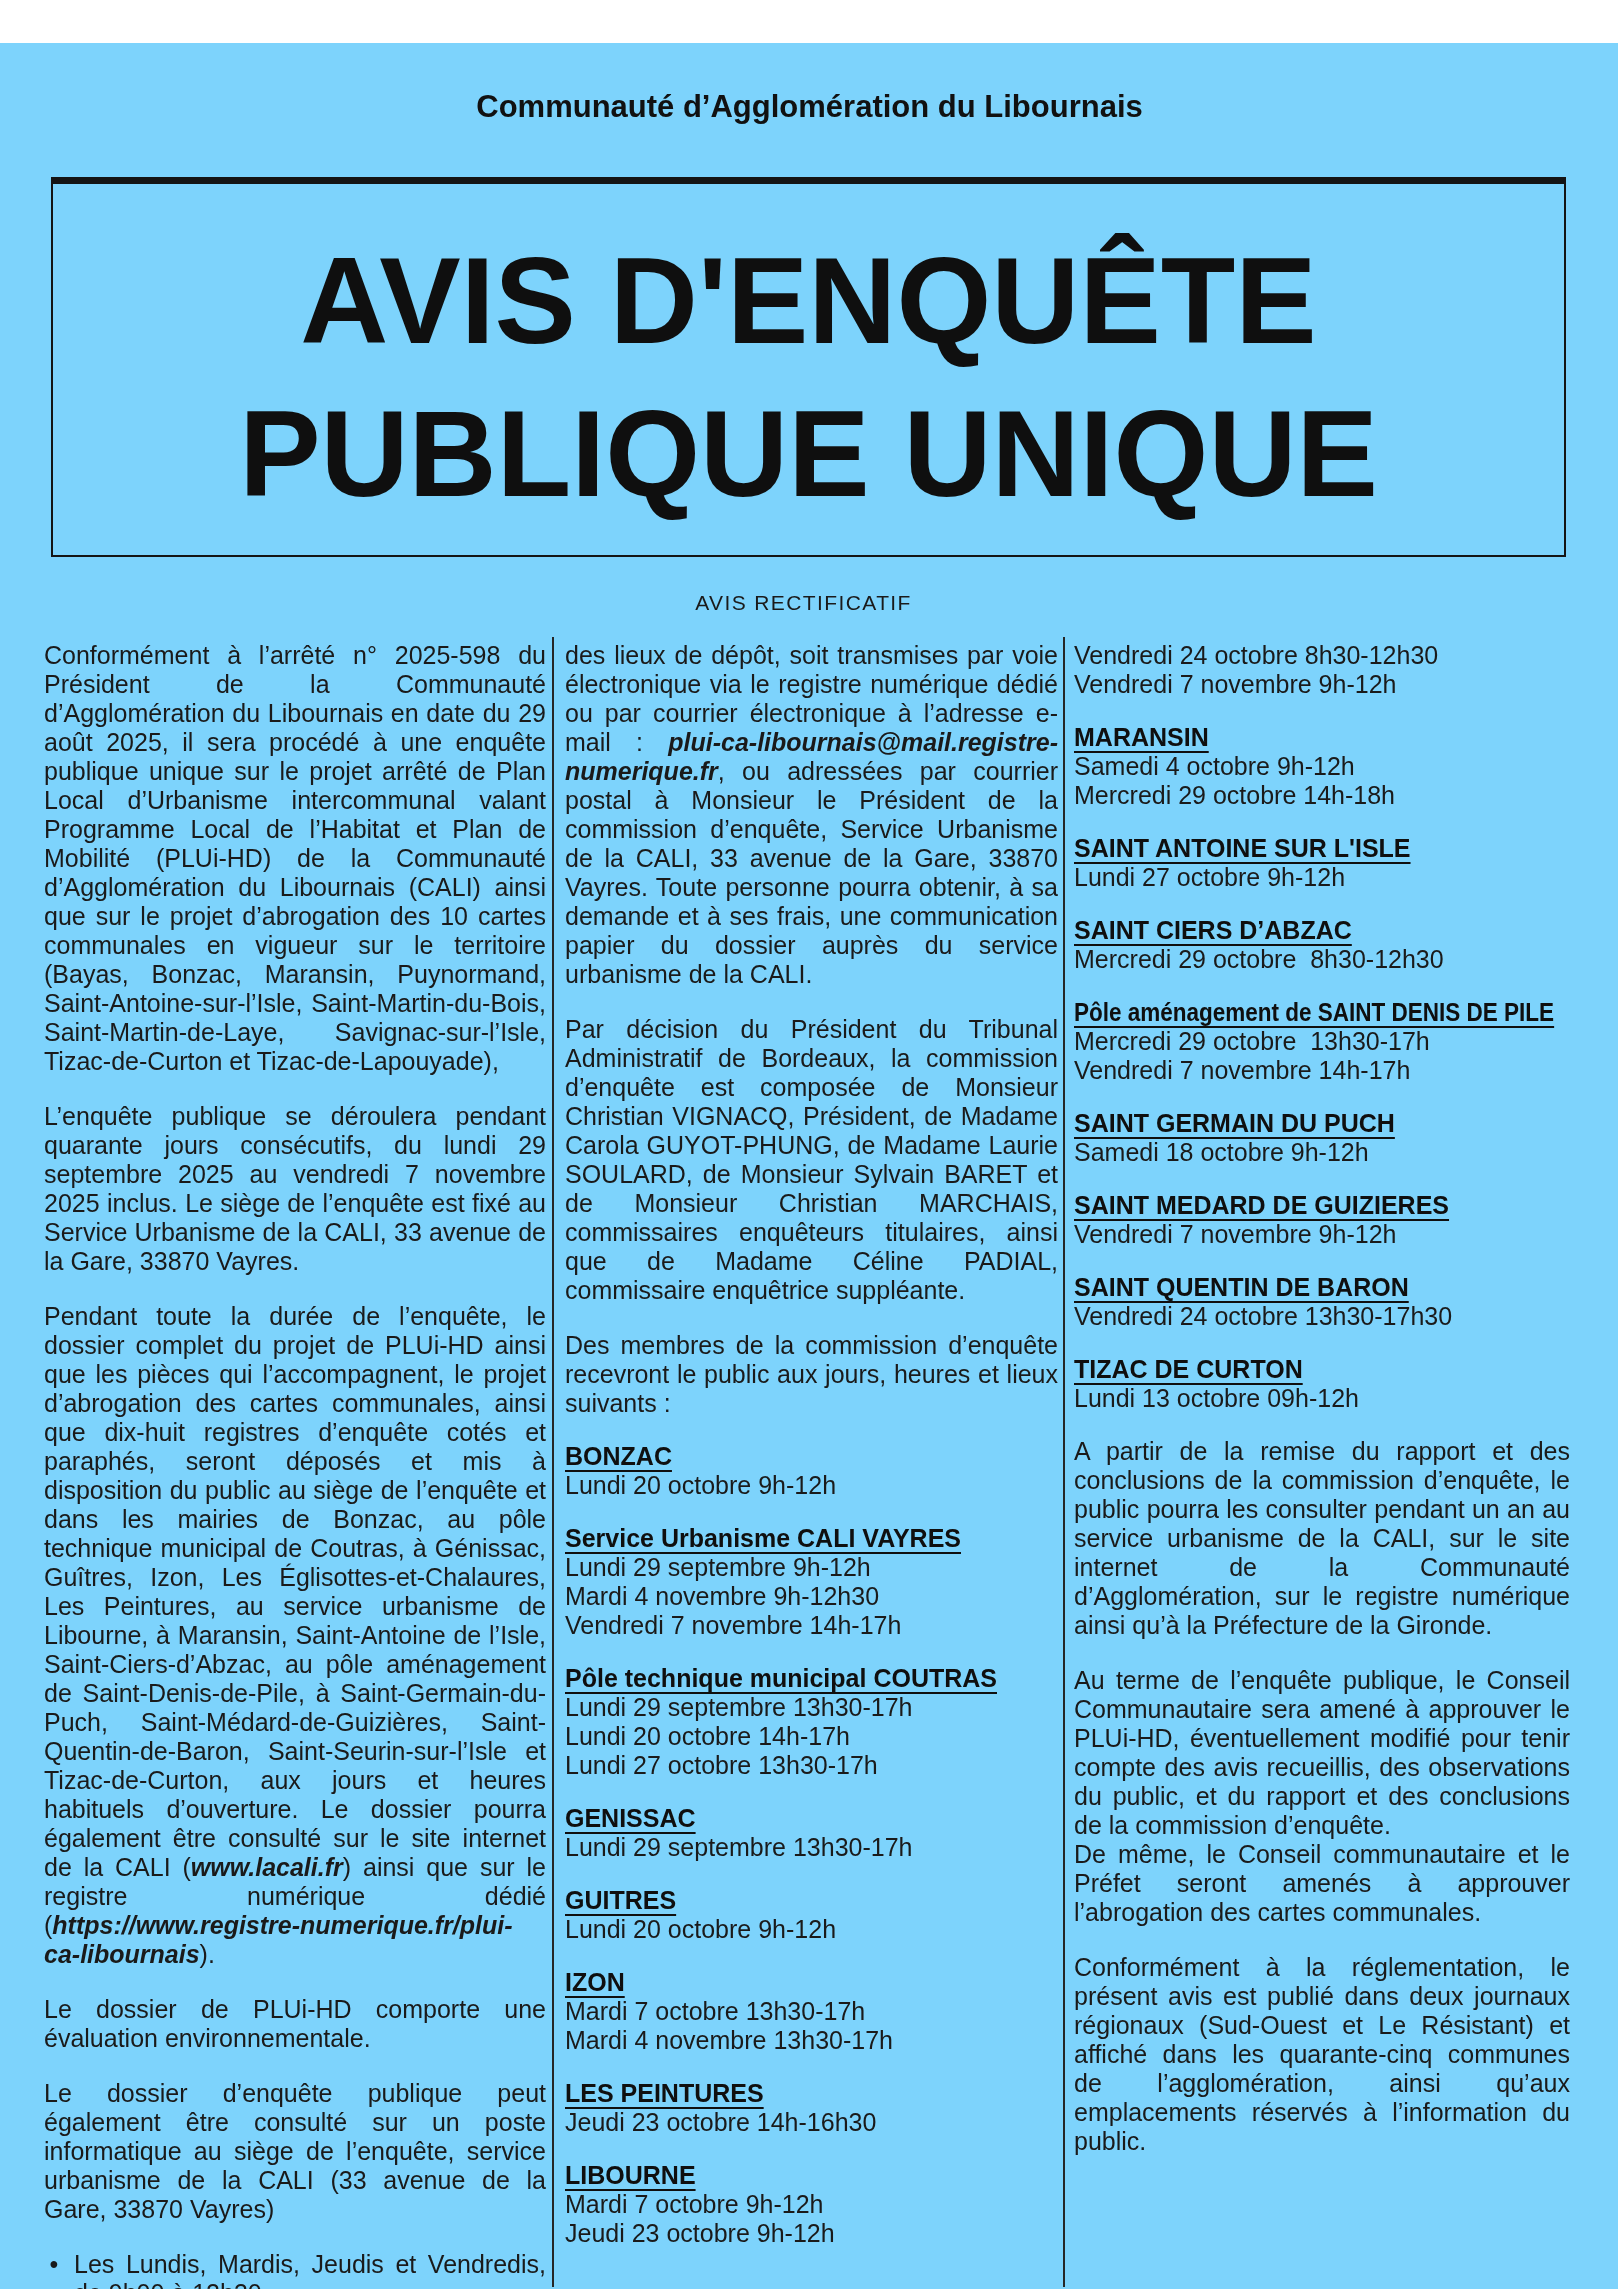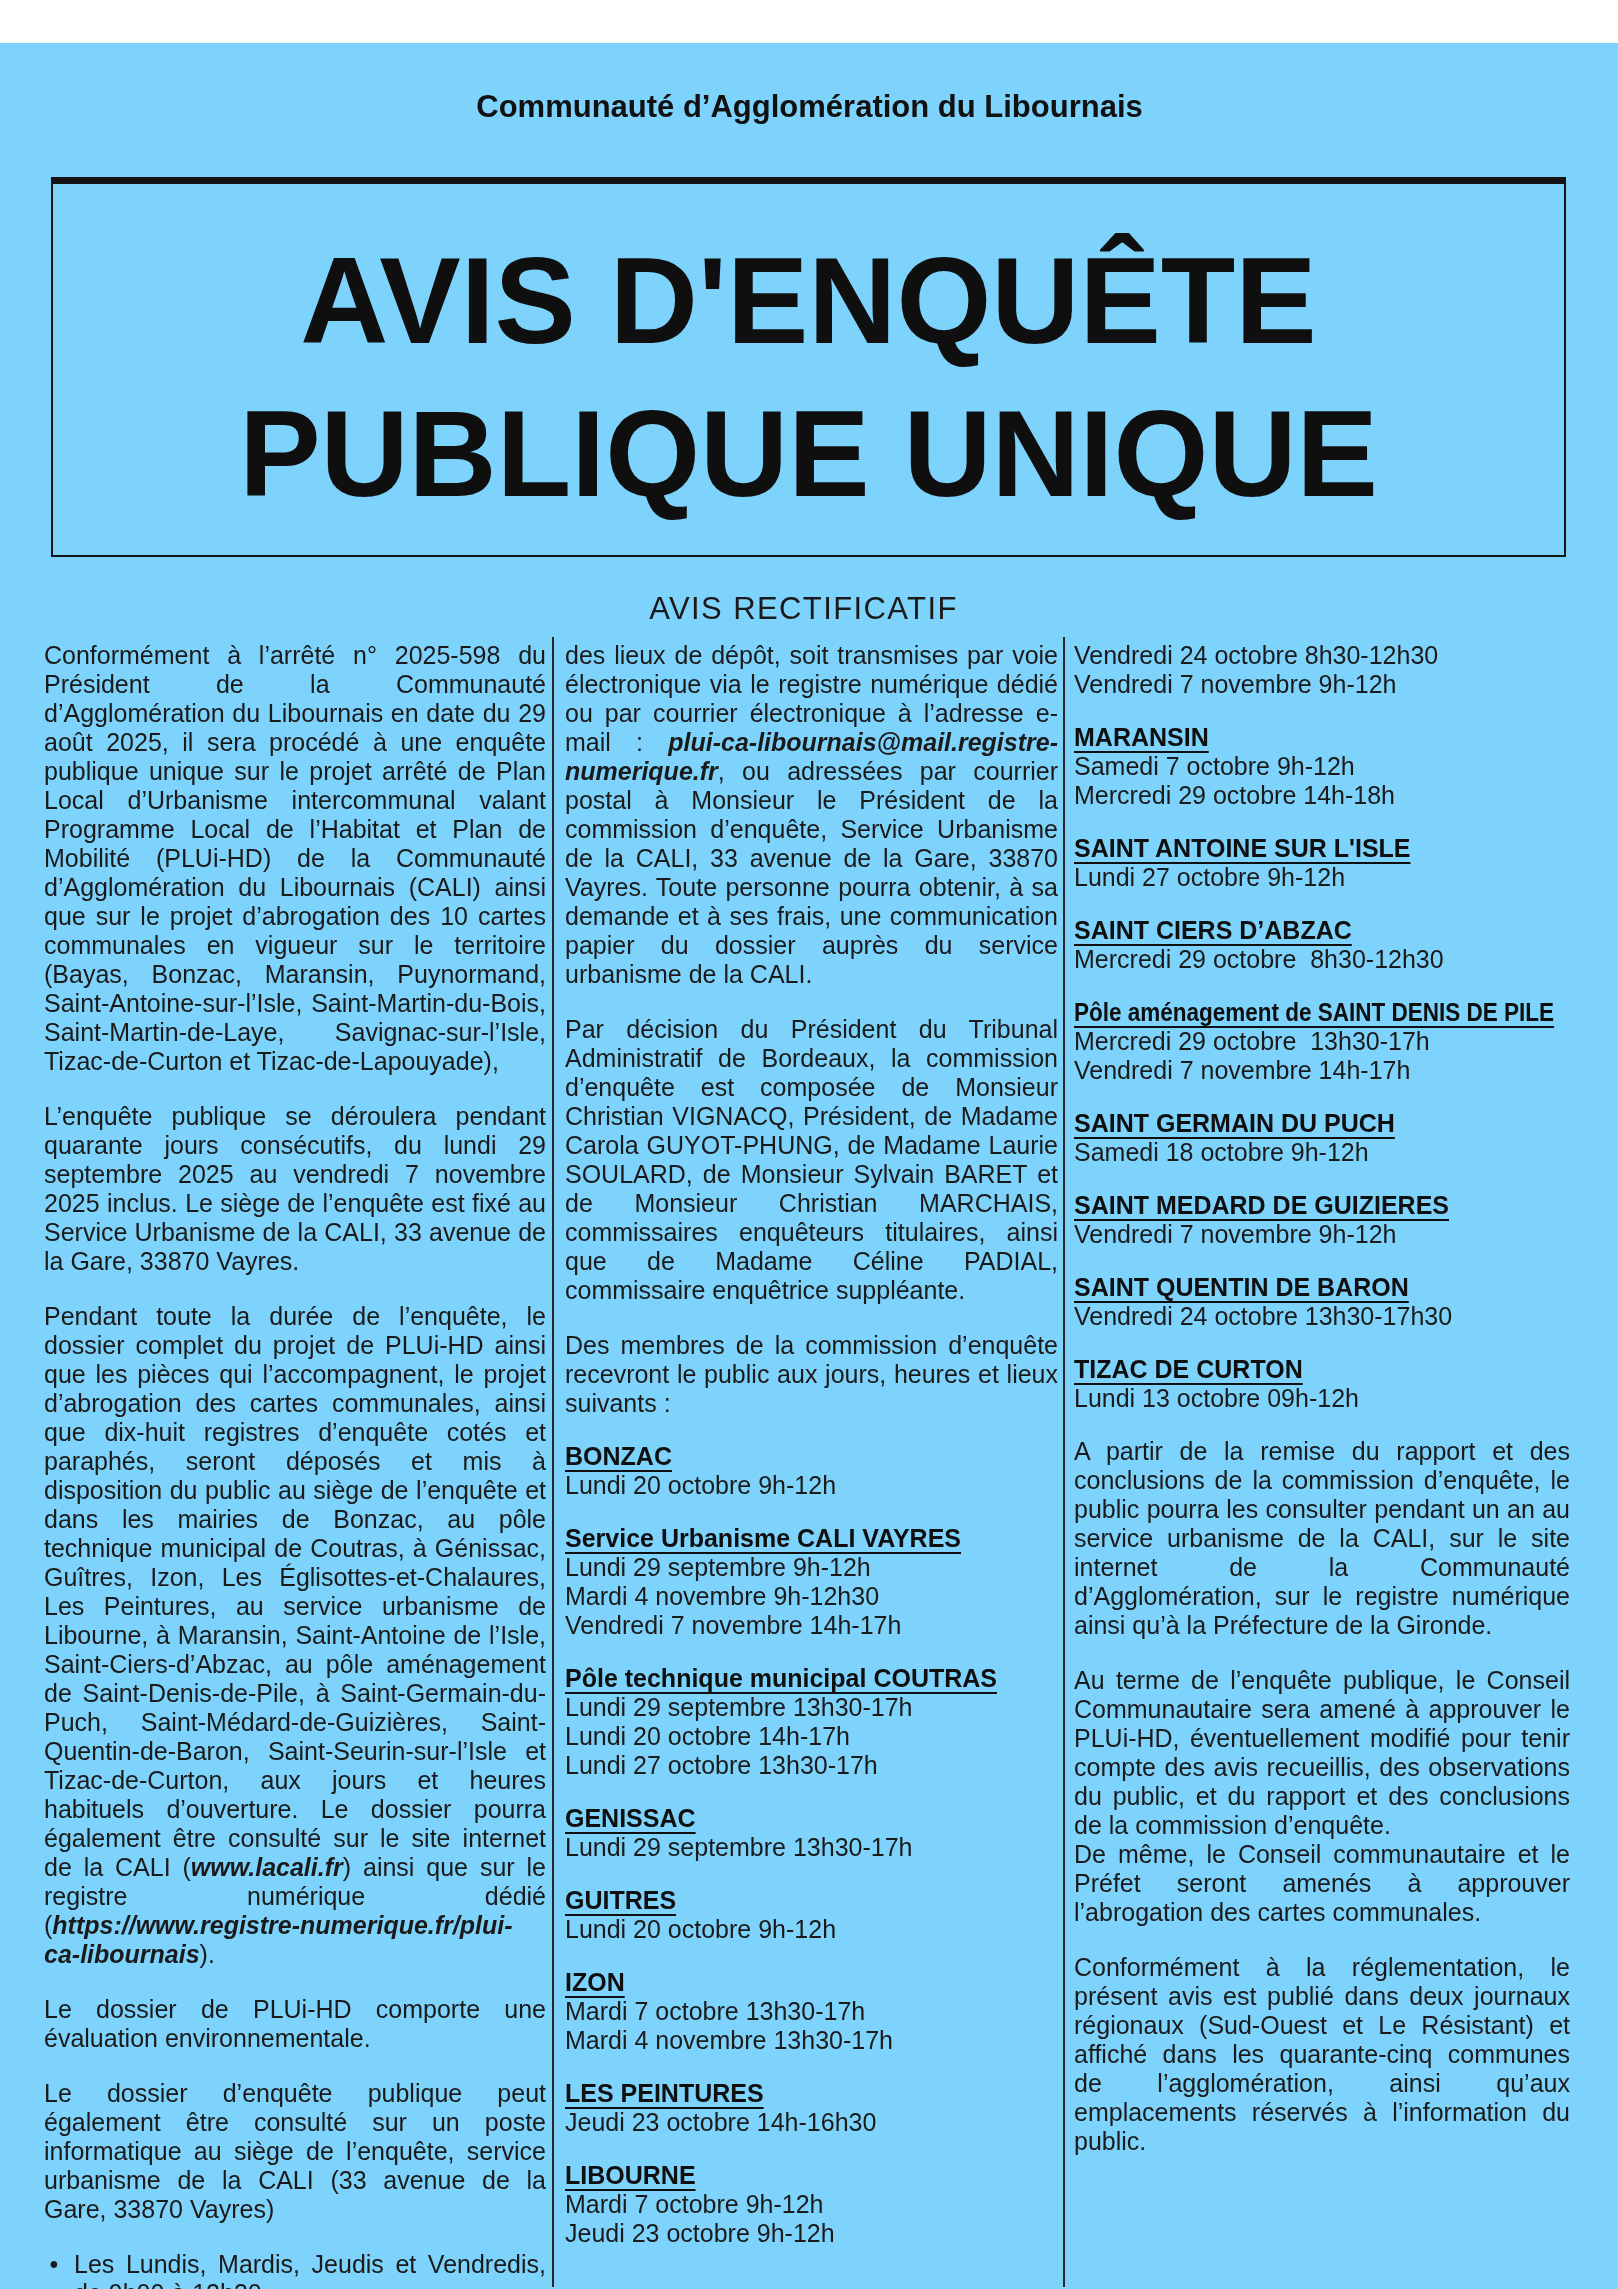--- a/index.html
+++ b/index.html
@@ -25,21 +25,21 @@
     display:flex; flex-direction:column; justify-content:center; align-items:center;
     padding-top:16px;
   }
   .notice-title {
     font-size:122px; line-height:153px; font-weight:bold;
     color:#0f0f0f; text-align:center; letter-spacing:0;
     white-space:nowrap;
   }
   .subtitle {
     position:absolute; top:548px; left:0; right:12px;
-    text-align:center; font-size:31px; letter-spacing:1.4px; color:#1a1a1a;
+    text-align:center; font-size:21px; letter-spacing:1.4px; color:#1a1a1a;
   }
   .col { position:absolute; top:598px; font-size:25px; line-height:29px; }
   .col-1 { left:44px;  width:502px; }
   .col-2 { left:565px; width:493px; }
   .col-3 { left:1074px; width:496px; }
   .col p { margin:0 0 26px 0; text-align:justify; }
   .col p.tight { margin:0; }
   b.seg { font-weight:normal; }
   .bi { font-weight:bold; font-style:italic; }
   .bullets { margin:0 0 26px 0; }
@@ -149,21 +149,21 @@
   </div>
 
   <div class="col col-3">
     <div class="cont-times">
       <div class="time">Vendredi 24 octobre 8h30-12h30</div>
       <div class="time">Vendredi 7 novembre 9h-12h</div>
     </div>
 
     <div class="place">
       <div><span class="place-name">MARANSIN</span></div>
-      <div class="time">Samedi 7 octobre 9h-12h</div>
+      <div class="time">Samedi 4 octobre 9h-12h</div>
       <div class="time">Mercredi 29 octobre 14h-18h</div>
     </div>
     <div class="place">
       <div><span class="place-name">SAINT ANTOINE SUR L'ISLE</span></div>
       <div class="time">Lundi 27 octobre 9h-12h</div>
     </div>
     <div class="place">
       <div><span class="place-name">SAINT CIERS D’ABZAC</span></div>
       <div class="time">Mercredi 29 octobre  8h30-12h30</div>
     </div>

